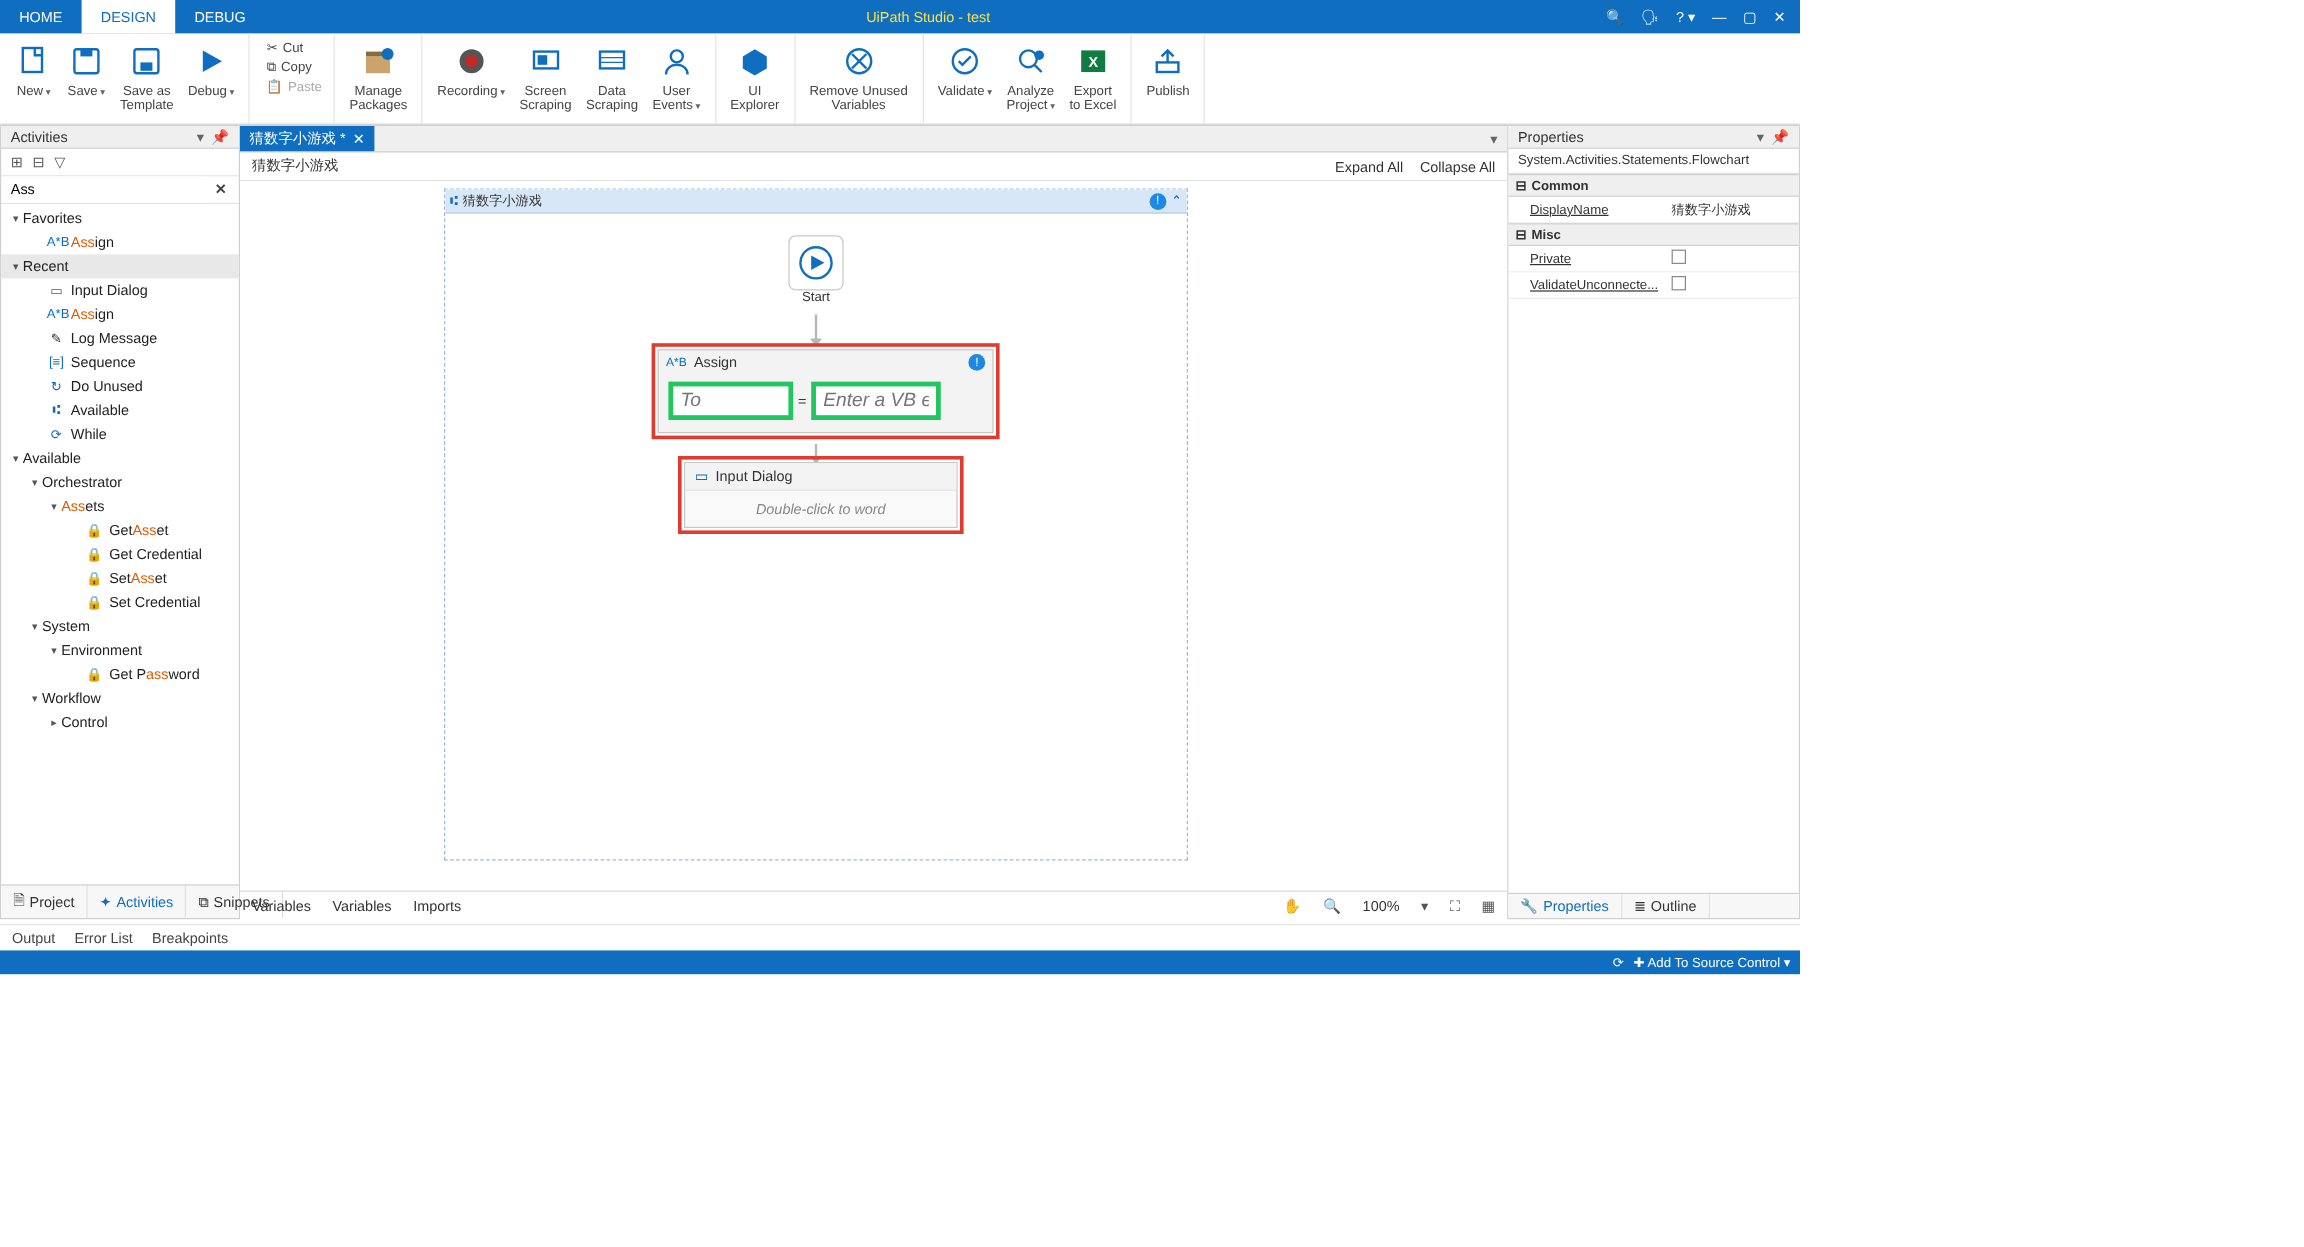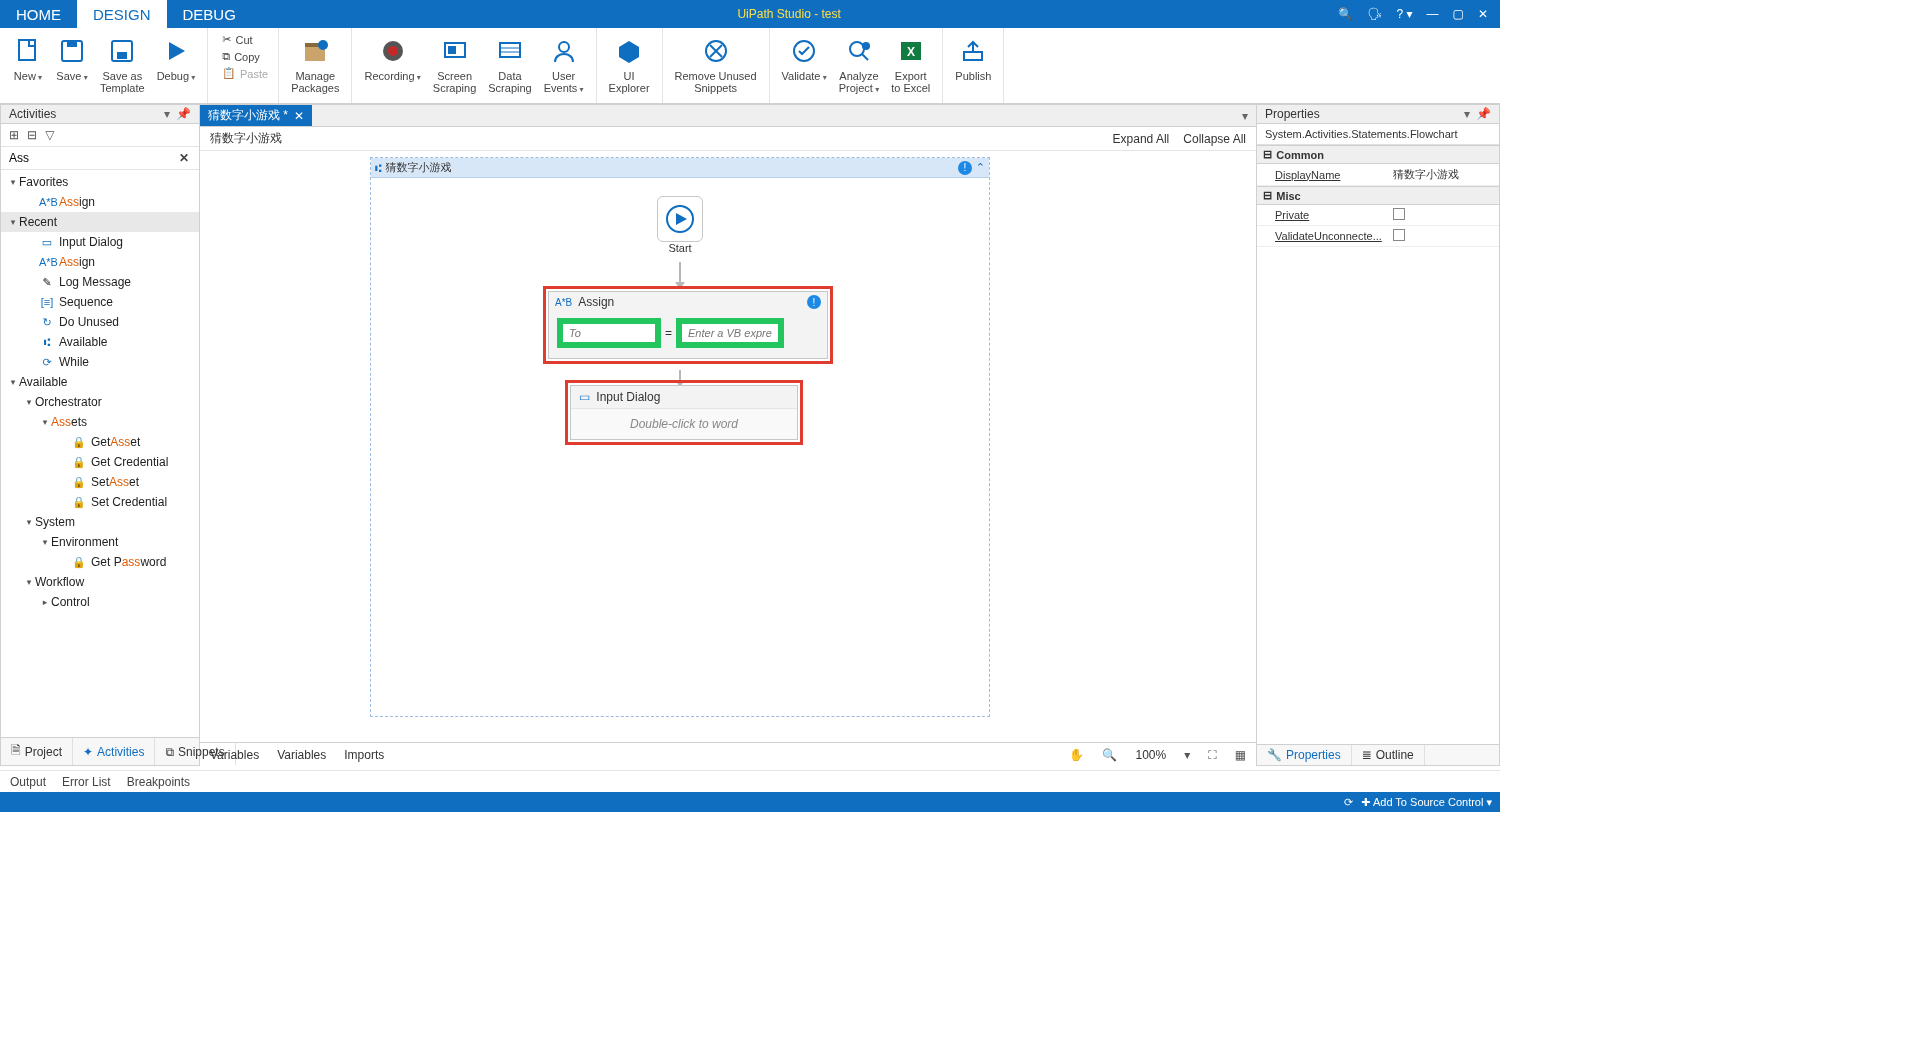--- a/index.html
+++ b/index.html
@@ -1,20 +1,20 @@
 <!DOCTYPE html>
 <html><head>
 <meta charset="utf-8">
 <style>
 * { margin: 0; padding: 0; box-sizing: border-box; font-family: "Segoe UI", Arial, sans-serif; }
 body { background: #fff; font-size: 12px; color: #333; overflow: hidden; width: 1500px; height: 812px; position: relative; }
 
 
 .top-tabs { background: #0f6ebf; height: 28px; display: flex; align-items: stretch; }
-.top-tab { padding: 12px 16px; color: #fff; font-size: 15px; display: flex; align-items: center; cursor: pointer; }
+.top-tab { padding: 12px 16px; color: #fff; font-size: 12px; display: flex; align-items: center; cursor: pointer; }
 .top-tab.active { background: #fff; color: #0f6ebf; }
 .title-area { flex: 1; display: flex; align-items: center; justify-content: center; color: #fde047; font-size: 12px; }
 .title-ctrls { display: flex; align-items: center; gap: 14px; padding: 0 12px; color: #fff; }
 .title-ctrls span, .title-ctrls svg { cursor: pointer; }
 
 
 .ribbon { height: 76px; display: flex; align-items: stretch; border-bottom: 1px solid #d0d0d0; background: #fff; }
 .rib-group { display: flex; align-items: flex-start; padding: 4px 6px 2px 6px; border-right: 1px solid #e4e4e4; }
 .rib-btn { display: flex; flex-direction: column; align-items: center; justify-content: flex-start; padding: 2px 6px 0 6px; min-width: 44px; cursor: pointer; text-align: center; font-size: 11px; color: #444; line-height: 1.1; }
 .rib-btn .ic { height: 34px; display: flex; align-items: center; justify-content: center; }
@@ -63,21 +63,21 @@
 .start-node .t { font-size: 11px; margin-top: 0; color: #333; }
 .arrow { position: absolute; left: 308px; width: 2px; background: #b7b7b7; }
 .arrow::after { content: ""; position: absolute; bottom: -1px; left: -4px; border-left: 5px solid transparent; border-right: 5px solid transparent; border-top: 7px solid #b7b7b7; }
 .a1 { top: 104px; height: 26px; }
 .a2 { top: 212px; height: 16px; }
 .assign { position: absolute; left: 172px; top: 128px; width: 290px; border: 3px solid #e03b2f; padding: 2px; }
 .assign-in { border: 1px solid #c7c7c7; background: #f3f3f3; }
 .assign-h { display: flex; align-items: center; gap: 6px; padding: 3px 6px; font-size: 12px; }
 .assign-h .warn { margin-left: auto; width: 14px; height: 14px; border-radius: 50%; background: #1e88e5; color: #fff; font-size: 10px; display: flex; align-items: center; justify-content: center; }
 .assign-row { display: flex; align-items: center; gap: 4px; padding: 6px 8px 10px 8px; }
-.assign-row input { border: 6px solid #22c55e; background: #fff; font-style: italic; color: #6d28d9; font-size: 11px; padding: 3px 6px; }
+.assign-row input { border: 4px solid #22c55e; background: #fff; font-style: italic; color: #6d28d9; font-size: 16px; padding: 3px 6px; }
 .assign-row .to { width: 104px; }
 .assign-row .eq { color: #333; }
 .assign-row .expr { width: 108px; }
 .inpd { position: absolute; left: 194px; top: 222px; width: 238px; border: 3px solid #e03b2f; padding: 2px; }
 .inpd-in { border: 1px solid #c7c7c7; background: #f9f9f9; }
 .inpd-h { padding: 4px 8px; font-size: 12px; display: flex; align-items: center; gap: 6px; border-bottom: 1px solid #e4e4e4; background: #f3f3f3; }
 .inpd-b { padding: 8px; text-align: center; font-style: italic; color: #888; font-size: 12px; }
 
 .center-bottom { height: 24px; border-top: 1px solid #d0d0d0; display: flex; align-items: center; padding: 0 10px; font-size: 12px; color: #333; gap: 18px; }
 .center-bottom .sp { flex: 1; }
@@ -241,21 +241,21 @@
   <div class="rib-group">
     <div class="rib-btn">
         <div class="ic">
           <svg width="26" height="26">
             <circle cx="13" cy="13" r="10" fill="none" stroke="#0f6ebf" stroke-width="2"></circle>
             <line x1="7" y1="7" x2="19" y2="19" stroke="#0f6ebf" stroke-width="2"></line>
             <line x1="19" y1="7" x2="7" y2="19" stroke="#0f6ebf" stroke-width="2"></line>
           </svg>
         </div>
         <div class="lbl" style="white-space:pre">Remove Unused
-Snippets</div>
+Variables</div>
       </div>
   </div>
   <div class="rib-group">
     <div class="rib-btn">
         <div class="ic">
           <svg width="26" height="26">
             <circle cx="13" cy="13" r="10" fill="none" stroke="#0f6ebf" stroke-width="2"></circle>
             <path d="M8 13l3 3 7-7" fill="none" stroke="#0f6ebf" stroke-width="2"></path>
           </svg>
         </div>

